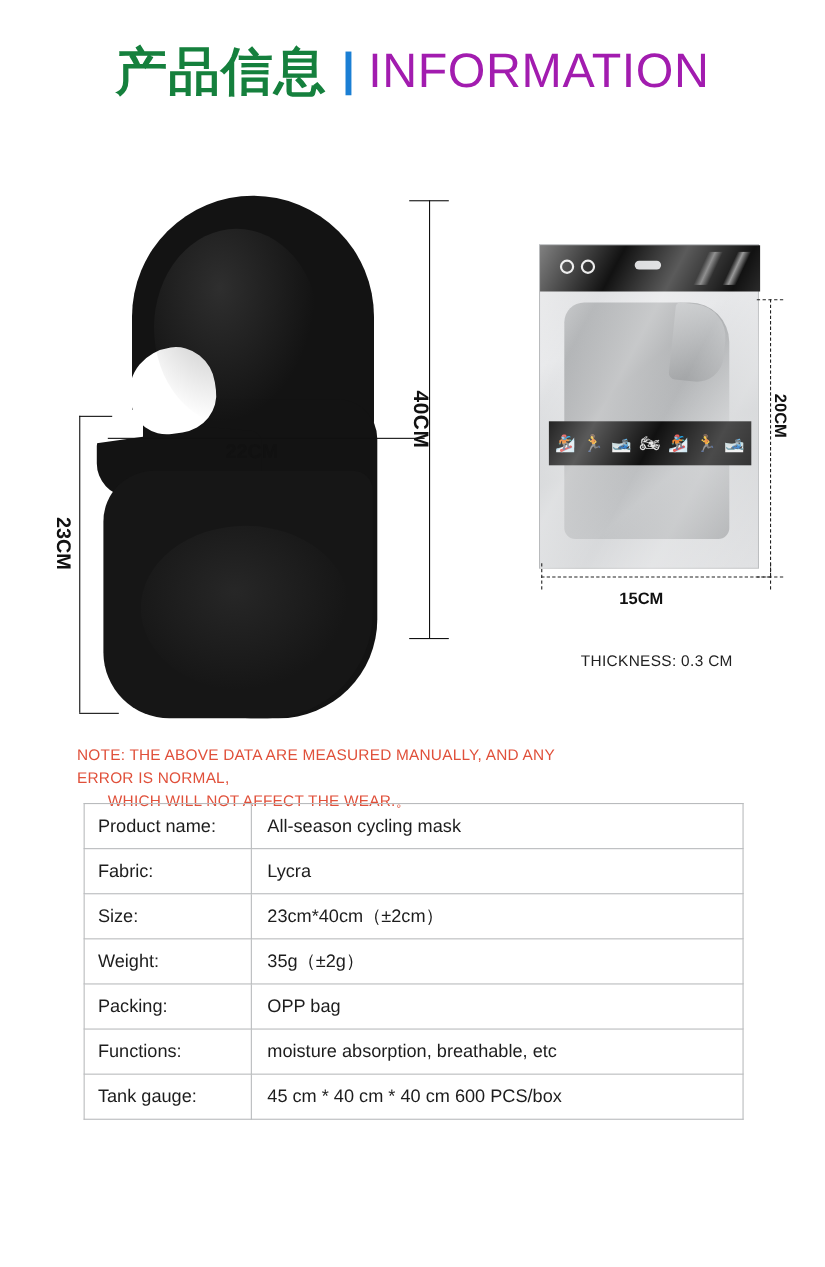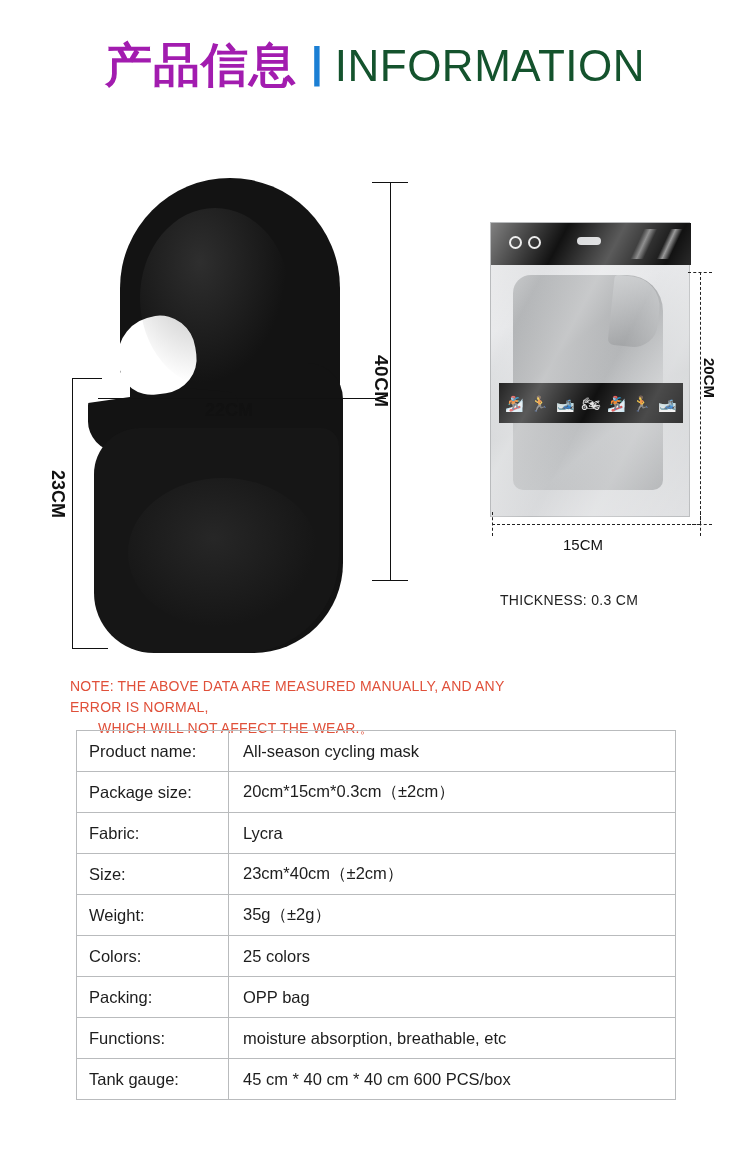--- a/index.html
+++ b/index.html
@@ -20,38 +20,38 @@
   .header {
     position: absolute;
     top: 34px; left: 0; width: 750px;
     text-align: center;
     white-space: nowrap;
   }
   .header .cn {
     font-family: "Liberation Sans", "DejaVu Sans", sans-serif;
     font-size: 47px;
     font-weight: bold;
-    color: #a21caf;
+    color: #15803d;
     letter-spacing: 1px;
     vertical-align: middle;
   }
   .header .bar {
     display: inline-block;
     vertical-align: middle;
     font-size: 42px;
     font-weight: bold;
     color: #1b7fd4;
     margin: 0 12px 0 14px;
     position: relative;
     top: -3px;
   }
   .header .en {
     font-size: 44px;
     font-weight: normal;
-    color: #14532d;
+    color: #a21caf;
     letter-spacing: 0.5px;
     vertical-align: middle;
   }
 
   
   .photo-area {
     position: absolute;
     left: 60px; top: 170px;
     width: 360px; height: 490px;
   }
@@ -226,24 +226,24 @@
   .dash-h {
     position:absolute; border-top: 1px dashed #222;
   }
   .d20-label {
     position:absolute; left: 718px; top: 358px;
     font-size: 15px; font-weight: bold; color:#111;
     transform: rotate(90deg); transform-origin: left top;
   }
   .d15-label {
     position:absolute; left: 563px; top: 536px;
-    font-size: 15px; font-weight: normal; color:#111;
+    font-size: 15px; font-weight: bold; color:#111;
   }
   .thickness {
-    position:absolute; left: 500px; top: 592px;
+    position:absolute; left: 528px; top: 592px;
     font-size: 14px; color:#222; letter-spacing: 0.3px;
   }
 
   
   .note {
     position: absolute;
     left: 70px; top: 676px;
     width: 460px;
     color: #e0503a;
     font-size: 14px;
@@ -353,40 +353,32 @@
   </div>
 
   <div class="spec-wrap">
     <table class="spec">
       <tbody>
         <tr>
           <td class="key">Product name:</td>
           <td class="val">All-season cycling mask</td>
         </tr>
         <tr>
-          <td class="key">Package size:</td>
-          <td class="val">20cm*15cm*0.3cm（±2cm）</td>
-        </tr>
-        <tr>
           <td class="key">Fabric:</td>
           <td class="val">Lycra</td>
         </tr>
         <tr>
           <td class="key">Size:</td>
           <td class="val">23cm*40cm（±2cm）</td>
         </tr>
         <tr>
           <td class="key">Weight:</td>
           <td class="val">35g（±2g）</td>
         </tr>
         <tr>
-          <td class="key">Colors:</td>
-          <td class="val">25 colors</td>
-        </tr>
-        <tr>
           <td class="key">Packing:</td>
           <td class="val">OPP bag</td>
         </tr>
         <tr>
           <td class="key">Functions:</td>
           <td class="val">moisture absorption, breathable, etc</td>
         </tr>
         <tr>
           <td class="key">Tank gauge:</td>
           <td class="val">45 cm * 40 cm * 40 cm   600 PCS/box</td>

